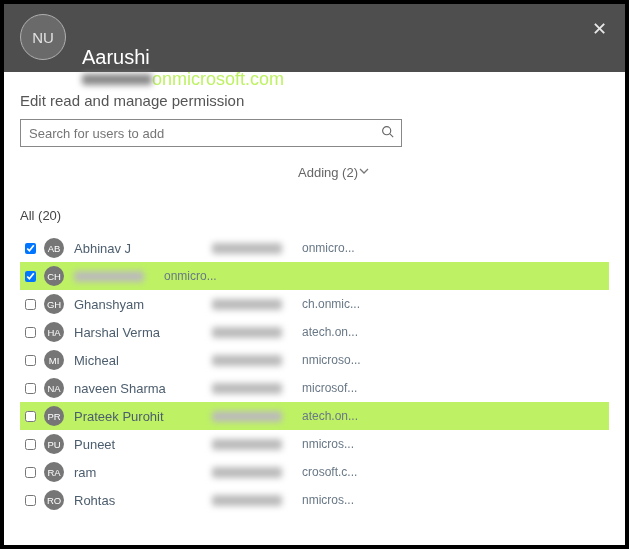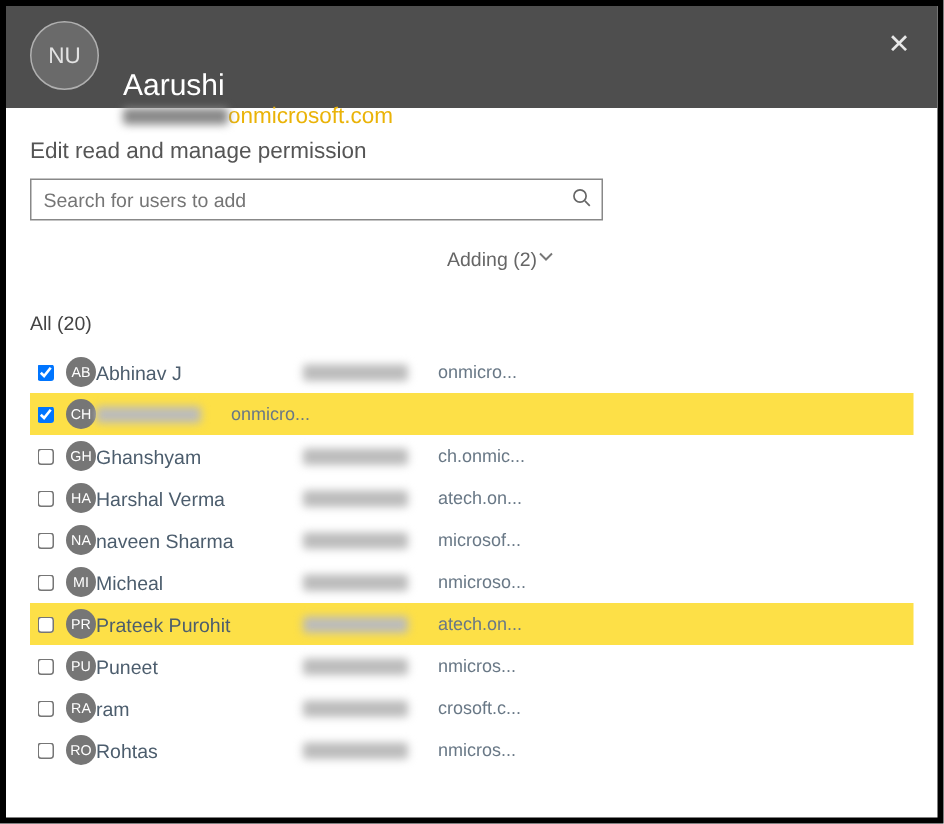--- a/index.html
+++ b/index.html
@@ -29,21 +29,21 @@
     background: #6a6a6a;
     border: 1px solid #b0b0b0;
     display: flex;
     align-items: center;
     justify-content: center;
     font-size: 15px;
     color: #e2e2e2;
     margin-right: 16px;
   }
   .user-info .name { font-size: 20px; font-weight: 400; margin-top: 32px; }
-  .user-info .email { font-size: 15px; color: #eab308; display: flex; align-items: center; }
+  .user-info .email { font-size: 18px; color: #bef264; display: flex; align-items: center; }
   .blur-strip {
     display: inline-block;
     height: 11px;
     background: #888;
     filter: blur(3px);
     border-radius: 2px;
   }
   .close-x {
     position: absolute;
     top: 14px;
@@ -99,39 +99,39 @@
   }
   .chev { color: #777; font-size: 12px; }
   .all-label { font-size: 13px; color: #444; margin-bottom: 11px; }
   .user-list { }
   .user-row {
     display: flex;
     align-items: center;
     height: 28px;
     padding-right: 10px;
   }
-  .user-row.selected { background: #fde047; }
+  .user-row.selected { background: #bef264; }
   .user-row .cb {
     width: 20px;
     display: flex;
     justify-content: center;
   }
   .user-row input[type=checkbox] {
     width: 11px; height: 11px;
   }
   .badge {
     width: 20px; height: 20px;
     border-radius: 50%;
     background: #767676;
     color: #fff;
     font-size: 9.5px;
     display: flex;
     align-items: center;
     justify-content: center;
-    margin: 0 0 0 4px;
+    margin: 0 10px 0 4px;
     flex-shrink: 0;
   }
   .uname { flex: 0 0 138px; color: #4c5d6d; font-size: 13px; white-space: nowrap; overflow: hidden; }
   .email-col { flex: 0 0 90px; display: flex; align-items: center; }
   .domain { color: #697886; font-size: 12px; white-space: nowrap; }
 </style>
 </head>
 <body>
 
 <div class="header">
@@ -215,38 +215,38 @@
         <span class="uname">Harshal Verma</span>
         <span class="email-col">
           <span class="blur-strip" style="width:70px;background:#bbb;"></span>
         </span>
         <span class="domain">atech.on...</span>
       </div>
       <div class="user-row">
         <span class="cb">
           <input type="checkbox" style="">
         </span>
+        <span class="badge">MI</span>
+        <span class="uname">Micheal</span>
+        <span class="email-col">
+          <span class="blur-strip" style="width:70px;background:#bbb;"></span>
+        </span>
+        <span class="domain">nmicroso...</span>
+      </div>
+      <div class="user-row">
+        <span class="cb">
+          <input type="checkbox" style="">
+        </span>
         <span class="badge">NA</span>
         <span class="uname">naveen Sharma</span>
         <span class="email-col">
           <span class="blur-strip" style="width:70px;background:#bbb;"></span>
         </span>
         <span class="domain">microsof...</span>
       </div>
-      <div class="user-row">
-        <span class="cb">
-          <input type="checkbox" style="">
-        </span>
-        <span class="badge">MI</span>
-        <span class="uname">Micheal</span>
-        <span class="email-col">
-          <span class="blur-strip" style="width:70px;background:#bbb;"></span>
-        </span>
-        <span class="domain">nmicroso...</span>
-      </div>
       <div class="user-row selected">
         <span class="cb">
           <input type="checkbox" style="">
         </span>
         <span class="badge">PR</span>
         <span class="uname">Prateek Purohit</span>
         <span class="email-col">
           <span class="blur-strip" style="width:70px;background:#bbb;"></span>
         </span>
         <span class="domain">atech.on...</span>

